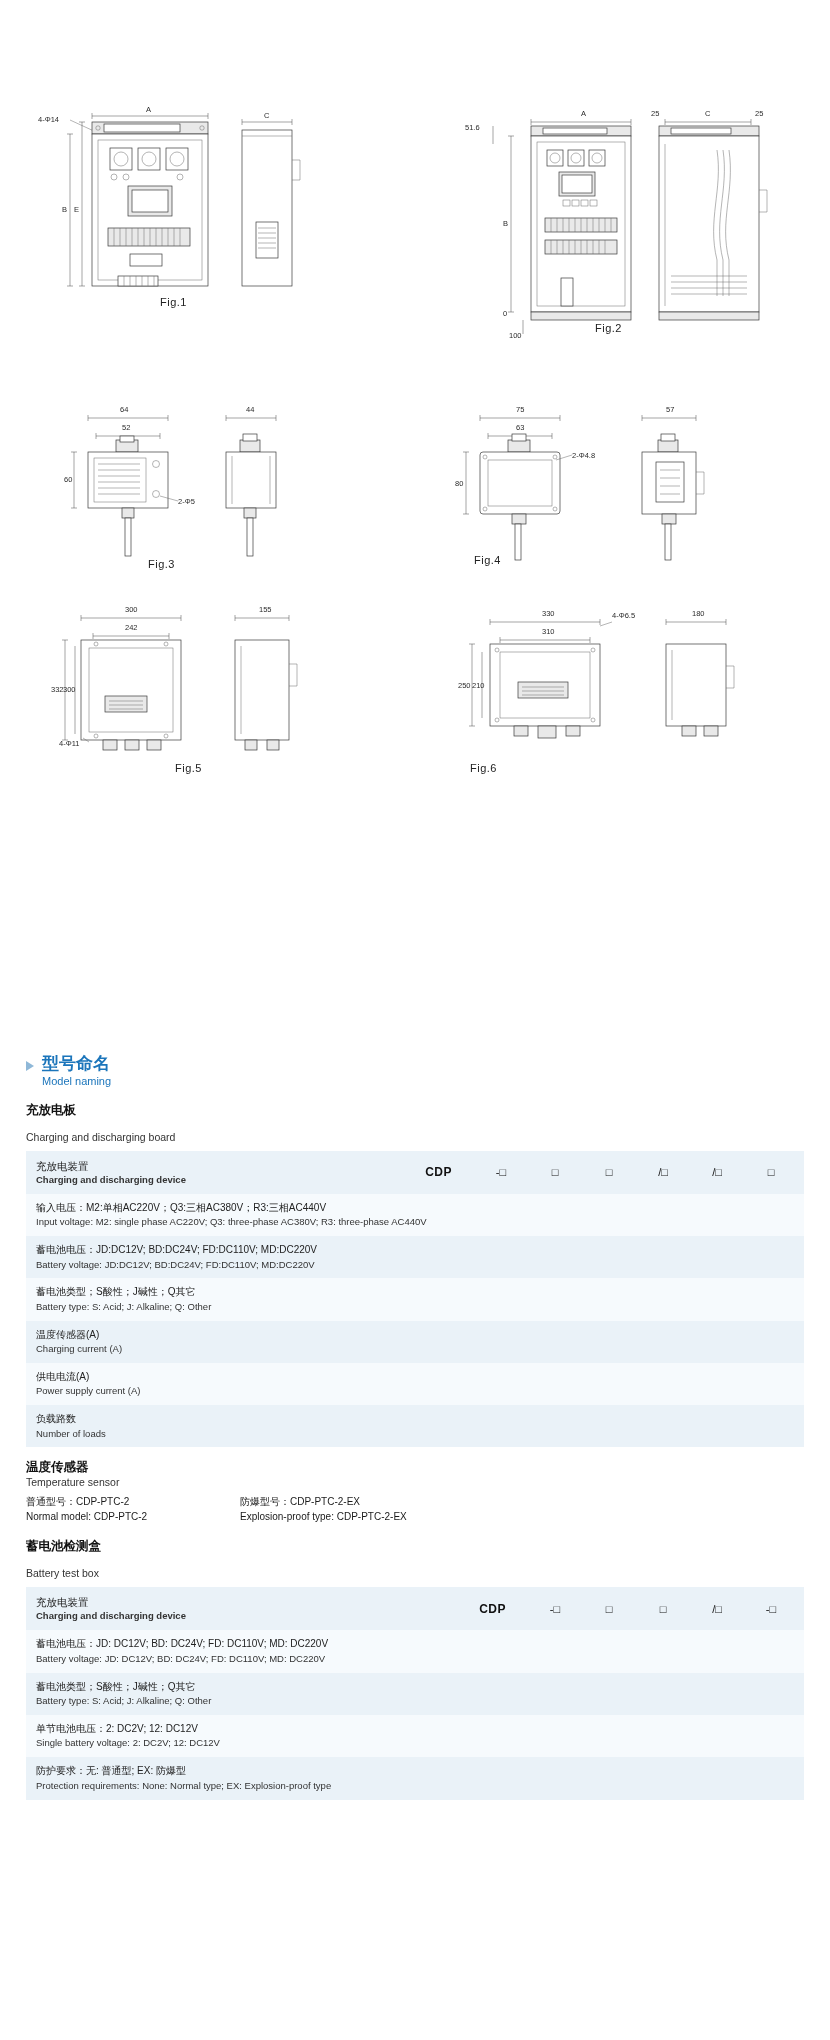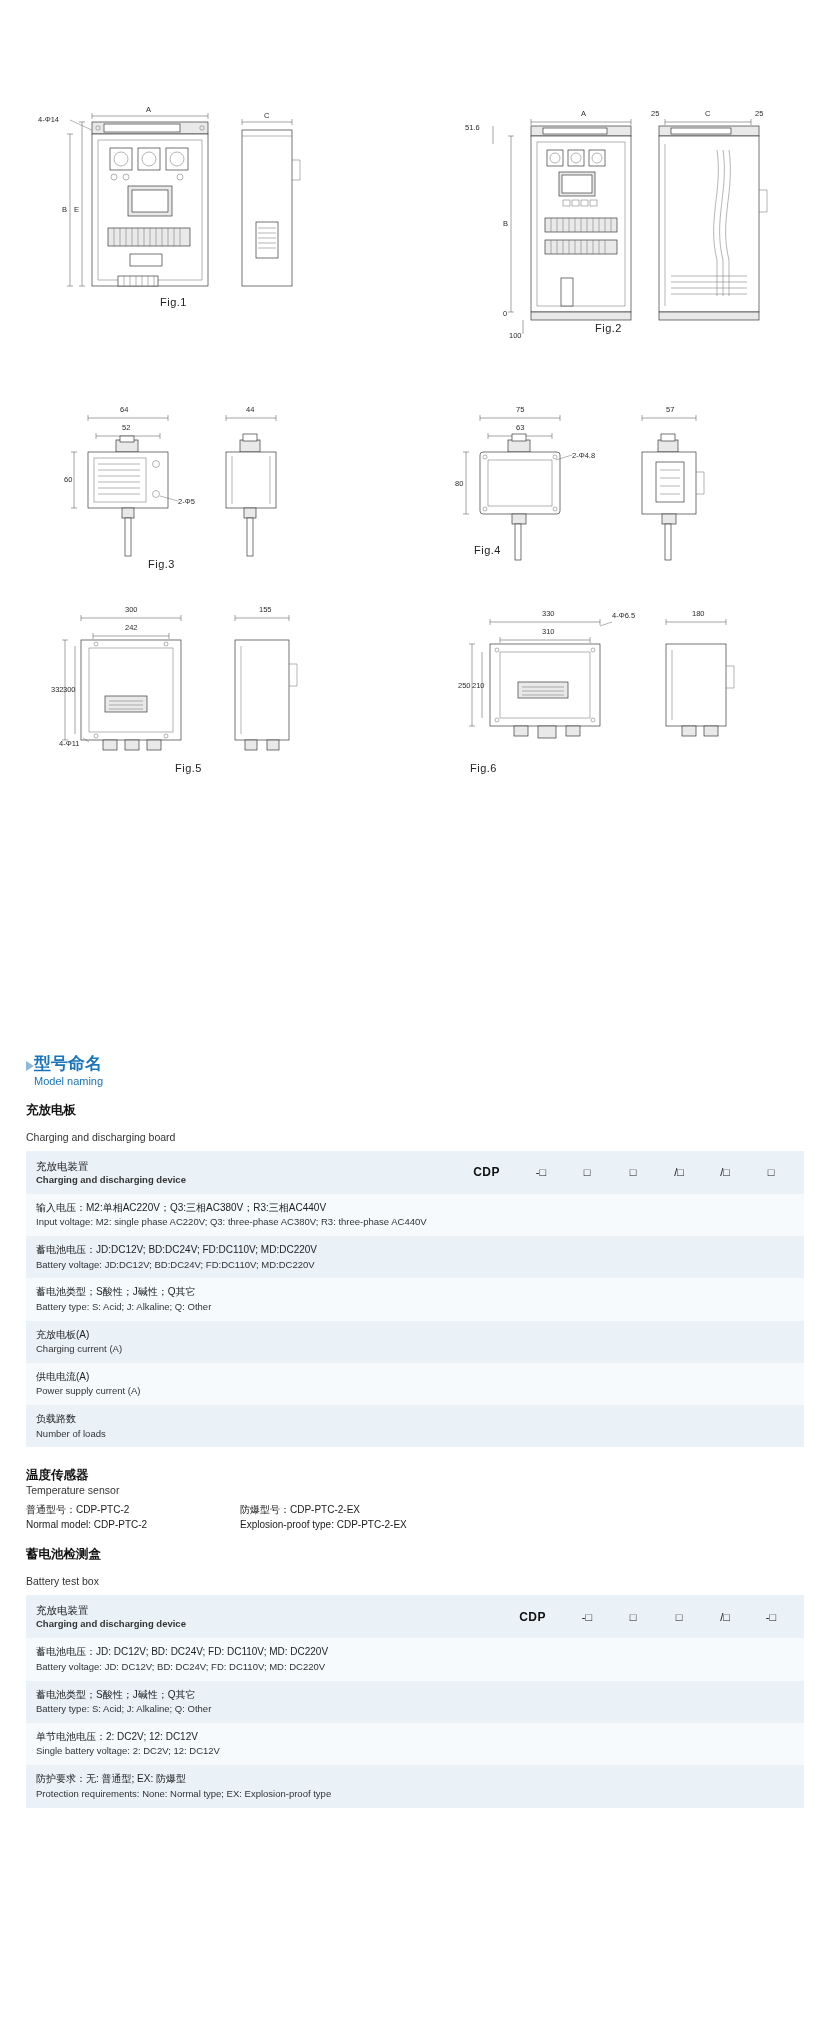--- a/index.html
+++ b/index.html
@@ -20,45 +20,45 @@
 
   svg { display:block; }
   .thin { stroke:#6a6a6a; stroke-width:.5; fill:none; }
   .dim { stroke:#4a4a4a; stroke-width:.5; fill:none; }
   .fillg { fill:#e9e9e9; stroke:#3a3a3a; stroke-width:.7; }
   .fillw { fill:#ffffff; stroke:#3a3a3a; stroke-width:.7; }
   .dtxt { font-size:7.5px; fill:#2a2a2a; font-family:"Liberation Sans", sans-serif; }
 
   
   .section { width: 830px; padding: 0 26px; }
-  .sec-head { display:flex; align-items:flex-start; margin-top: 14px; }
+  .sec-head { display:flex; align-items:flex-start; gap:8px; margin-top: 14px; }
   .tri { width:0;height:0;border-left:8px solid #8fb8d8;border-top:5px solid transparent;border-bottom:5px solid transparent; margin-top:7px;}
   .sec-title-cn { font-size:17px; font-weight:bold; color:#1b75bb; line-height:1.15; }
   .sec-title-en { font-size:11px; color:#1b75bb; line-height:1.3; }
 
   .sub-cn { font-size:12.5px; font-weight:bold; color:#111; margin-top:14px; }
   .sub-en { font-size:10.5px; color:#333; margin-top:12px; }
 
   .rowblk { margin-top:8px; }
   .row { padding:7px 10px; font-size:10px; line-height:1.45; color:#222; }
   .row.alt { background:#eaf2f8; }
   .row.plain { background:#f6fafd; }
   .row .cn { font-size:10px; }
   .row .en { font-size:9.5px; color:#333; }
 
   
   .coderow { position:relative; display:flex; align-items:center; background:#eaf2f8; padding:9px 10px; min-height:38px; }
   .coderow .labels { flex:0 0 auto; }
   .coderow .labels .cn { font-size:10.5px; }
   .coderow .labels .en { font-size:9.5px; color:#333;font-weight:bold; }
-  .codes { margin-left:auto; display:flex; align-items:center; gap:0; font-size:11px; color:#111; }
+  .codes { margin-left:auto; display:flex; align-items:center; gap:8px; font-size:11px; color:#111; }
   .codes .cdp { font-weight:bold; font-size:12px; margin-right:18px; letter-spacing:.5px;}
   .codes .cell { width:46px; text-align:center; font-size:11px; }
 
-  .mid-title-cn { font-size:12.5px; font-weight:bold; color:#111; margin-top:20px; }
+  .mid-title-cn { font-size:12.5px; font-weight:bold; color:#111; margin-top:12px; }
   .mid-title-en { font-size:10.5px; color:#333; }
 
   .twocol { display:flex; gap:24px; font-size:10px; margin-top:6px; line-height:1.5; }
   .twocol .c1 { min-width:190px; }
 </style>
 </head>
 <body>
 
 <div class="page">
 
@@ -323,21 +323,21 @@
         <g class="thin">
           <line x1="210" y1="70" x2="230" y2="70"></line>
           <line x1="210" y1="78" x2="230" y2="78"></line>
           <line x1="210" y1="86" x2="230" y2="86"></line>
           <line x1="210" y1="94" x2="230" y2="94"></line>
         </g>
         <path class="thin" d="M246 72 L254 72 L254 94 L246 94"></path>
         <rect class="fillg" x="212" y="114" width="14" height="10"></rect>
         <rect class="fillw" x="215" y="124" width="6" height="36"></rect>
       </svg>
-      <div class="figcap" style="left:24px; top:144px;">Fig.4</div>
+      <div class="figcap" style="left:24px; top:154px;">Fig.4</div>
     </div>
 
     <div class="fig" style="left:45px; top:600px;text-align:center;">
       <svg width="300" height="180" viewBox="0 0 300 180">
         <text class="dtxt" x="80" y="12">300</text>
         <line class="dim" x1="36" y1="18" x2="136" y2="18"></line>
         <path class="dim" d="M36 15 L36 21 M136 15 L136 21"></path>
         <text class="dtxt" x="80" y="30">242</text>
         <line class="dim" x1="48" y1="36" x2="124" y2="36"></line>
         <path class="dim" d="M48 33 L48 39 M124 33 L124 39"></path>
@@ -457,21 +457,21 @@
       </div>
       <div class="row alt">
         <div class="cn">蓄电池电压：JD:DC12V; BD:DC24V; FD:DC110V; MD:DC220V</div>
         <div class="en">Battery voltage: JD:DC12V; BD:DC24V; FD:DC110V; MD:DC220V</div>
       </div>
       <div class="row plain">
         <div class="cn">蓄电池类型；S酸性；J碱性；Q其它</div>
         <div class="en">Battery type: S: Acid; J: Alkaline; Q: Other</div>
       </div>
       <div class="row alt">
-        <div class="cn">充放电板(A)</div>
+        <div class="cn">温度传感器(A)</div>
         <div class="en">Charging current (A)</div>
       </div>
       <div class="row plain">
         <div class="cn">供电电流(A)</div>
         <div class="en">Power supply current (A)</div>
       </div>
       <div class="row alt">
         <div class="cn">负载路数</div>
         <div class="en">Number of loads</div>
       </div>

